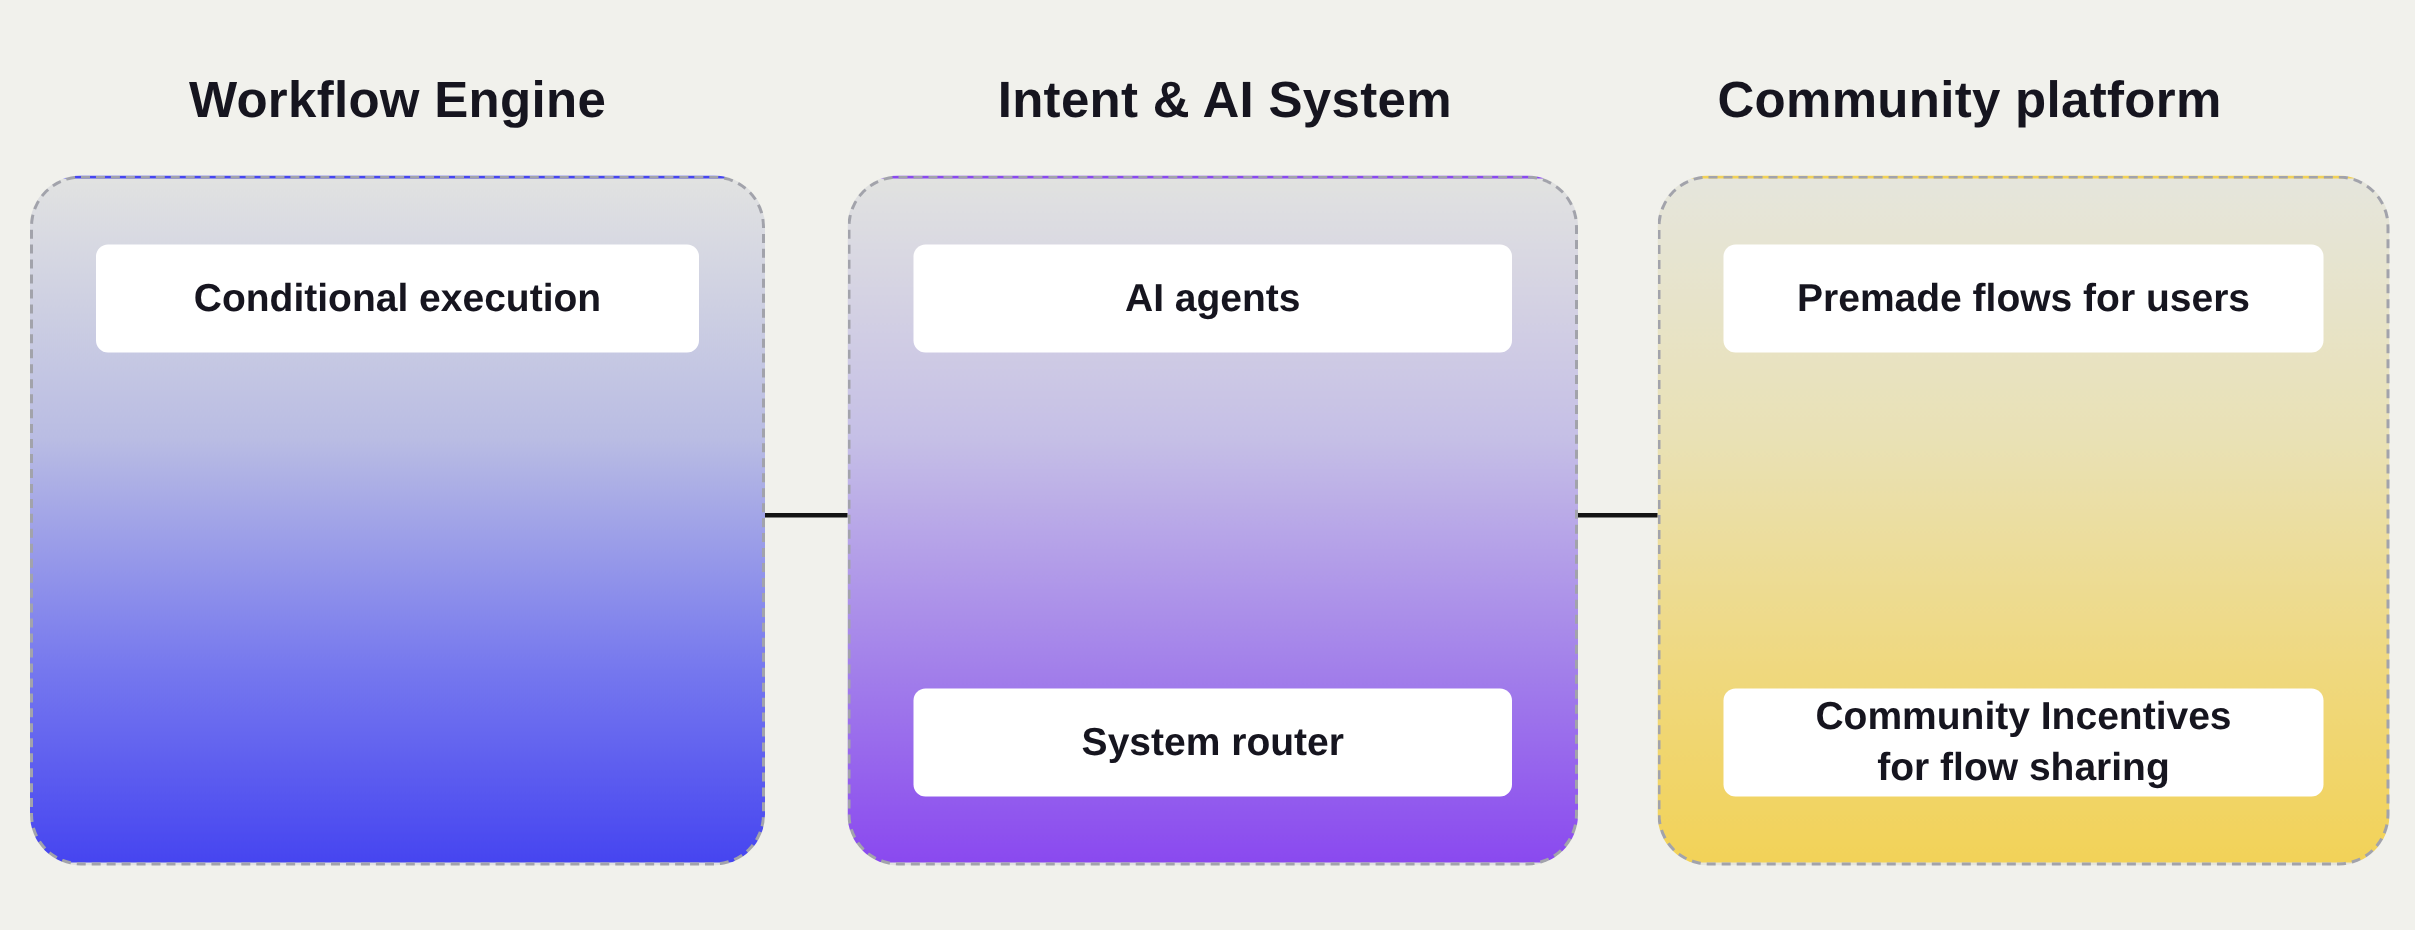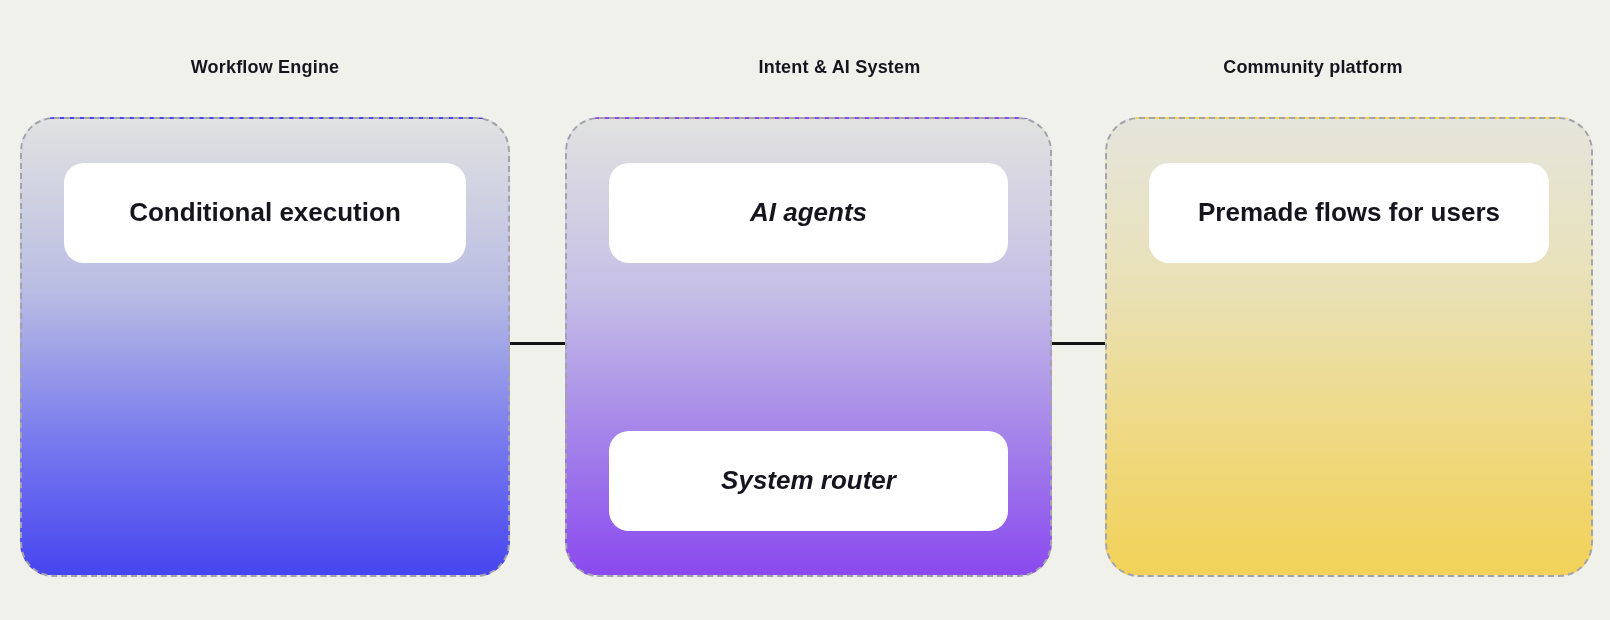--- a/index.html
+++ b/index.html
@@ -14,28 +14,28 @@
     background: #f1f1ec;
     font-family: "Liberation Sans", sans-serif;
   }
   .col-title {
     position: absolute;
     top: 50px;
     height: 34px;
     display: flex;
     align-items: center;
     justify-content: center;
-    font-size: 18px;
+    font-size: 34px;
     font-weight: 700;
     letter-spacing: 0.2px;
     color: #16151f;
     text-align: center;
   }
   .title-1 { left: 20px;   width: 490px; }
-  .title-2 { left: 596px;  width: 487px; }
+  .title-2 { left: 573px;  width: 487px; }
   .title-3 { left: 1069px; width: 488px; }
 
   .panel {
     position: absolute;
     top: 117px;
     height: 460px;
     box-sizing: border-box;
     border: 2px dashed #a2a3ab;
     border-radius: 34px;
     display: flex;
@@ -43,31 +43,30 @@
     justify-content: space-between;
     padding: 44px 42px;
   }
   .panel-1 {
     left: 20px; width: 490px;
     background: linear-gradient(180deg, #e1e2e1 0%, #b9bce3 38%, #7577ee 72%, #4645f0 100%);
   }
   .panel-2 {
     left: 565px; width: 487px;
     background: linear-gradient(180deg, #e1e2e0 0%, #c5bfe6 38%, #a27fea 72%, #8a49ef 100%);
-    font-style: italic;
   }
   .panel-3 {
     left: 1105px; width: 488px;
     background: linear-gradient(180deg, #e5e5dc 0%, #e9e1b5 38%, #efd87e 72%, #f2d258 100%);
   }
 
   .card {
-    height: 100px;
+    height: 72px;
     background: #ffffff;
-    border-radius: 20px;
+    border-radius: 8px;
     display: flex;
     align-items: center;
     justify-content: center;
     text-align: center;
     font-size: 26px;
     font-weight: 700;
     line-height: 1.3;
     color: #16151f;
     white-space: pre-line;
     padding: 0 12px;
@@ -95,18 +94,20 @@
     <div class="card">Conditional execution</div>
   </div>
 
   <div class="panel panel-2">
     <div class="card">AI agents</div>
     <div class="card">System router</div>
   </div>
 
   <div class="panel panel-3">
     <div class="card">Premade flows for users</div>
+    <div class="card">Community Incentives
+for flow sharing</div>
   </div>
 
   <div class="connector connector-1"></div>
   <div class="connector connector-2"></div>
 
 </div>
 
 </body></html>

